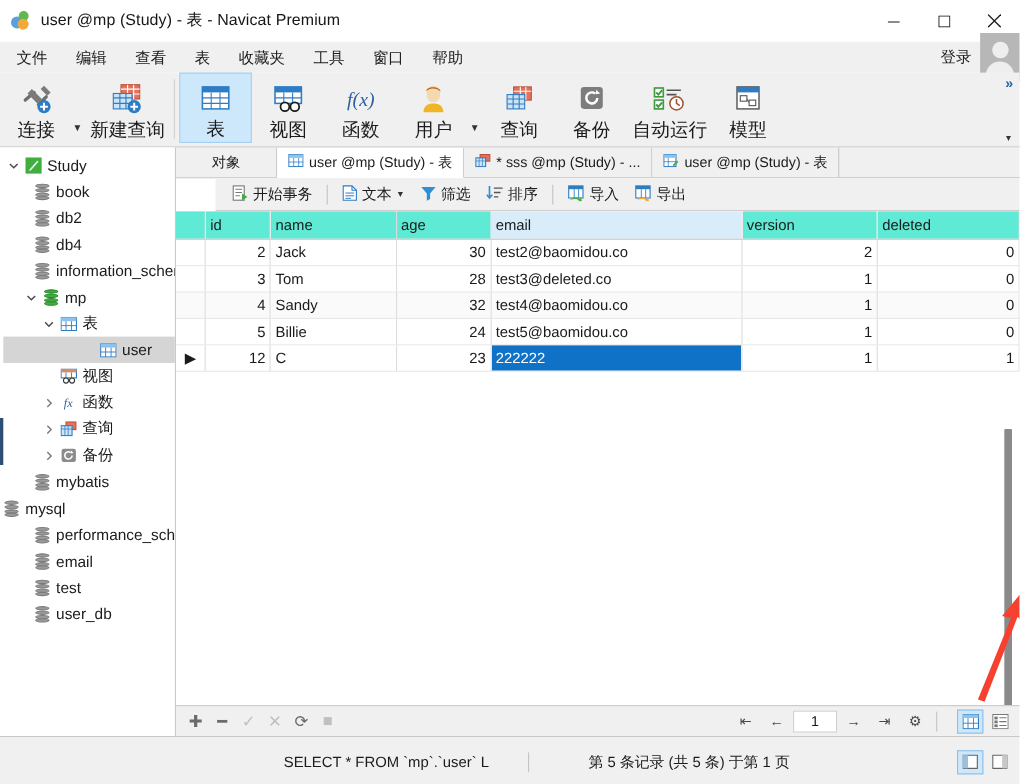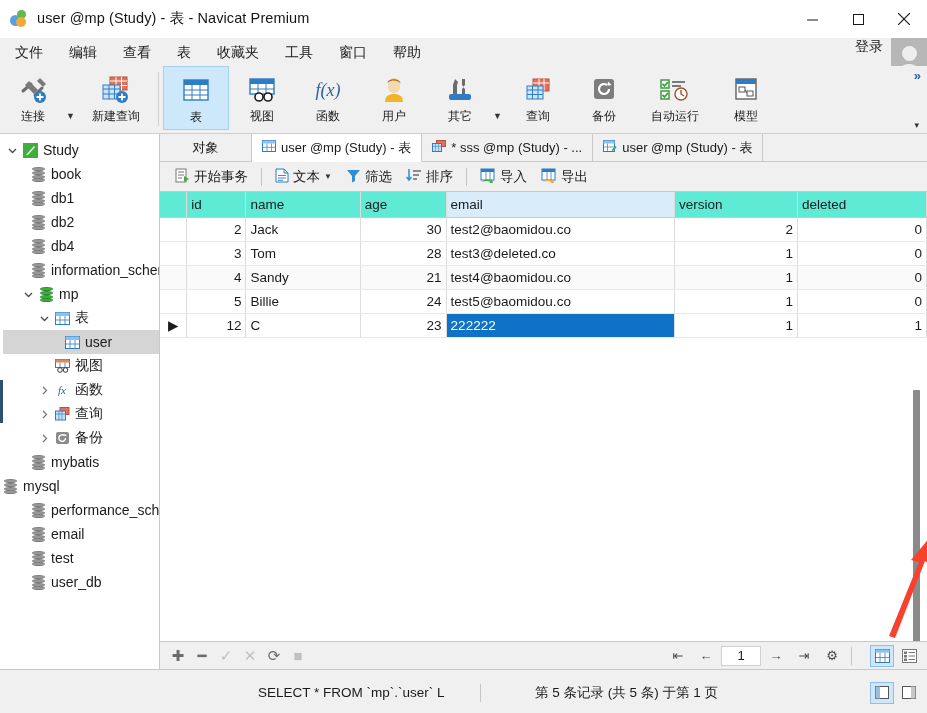--- a/index.html
+++ b/index.html
@@ -50,21 +50,21 @@
     display: flex; align-items: center;
     position: relative;
   }
   .menu-item {
     font-size: 14px; color: #1b1b1b;
     padding: 2px 13px; line-height: 20px; white-space: nowrap;
   }
   .menu-item:first-child { margin-left: 2px; }
   .login-area {
     position: absolute; right: 0; top: 0; height: 28px;
-    display: flex; 
+    display: flex; align-items: center;
   }
   .login-text { font-size: 14px; color: #1b1b1b; margin-right: 8px; }
   .avatar {
     width: 36px; height: 44px;
     background: #b7b7b7;
     position: relative; overflow: hidden;
   }
   .avatar .head {
     position: absolute; width: 15px; height: 15px; border-radius: 50%;
     background: #eeeeee; left: 10.5px; top: 8px;
@@ -77,28 +77,28 @@
   
   .ribbon {
     height: 68px; background: #f0f0f0;
     display: flex; align-items: flex-start;
     position: relative;
     border-bottom: 1px solid #cfcfcf;
   }
   .rb-btn {
     width: 66px; height: 64px;
     display: flex; flex-direction: column;
-    align-items: center; justify-content: flex-start;
+    align-items: center; justify-content: flex-end;
     padding-top: 7px;
     position: relative;
   }
   .rb-btn.wide { width: 76px; }
   .rb-btn.active { background: #cde8fb; border: 1px solid #a5cff0; }
   .rb-ico { height: 34px; display:flex; align-items:center; justify-content:center; }
-  .rb-lbl { font-size: 12px; color: #1b1b1b; margin-top: 1px; white-space: nowrap; }
+  .rb-lbl { font-size: 17px; color: #1b1b1b; margin-top: 1px; white-space: nowrap; }
   .rb-caret {
     width: 12px; align-self: center; margin-top: 34px;
     font-size: 9px; color: #333; line-height: 1;
   }
   .rb-sep { width: 1px; height: 54px; background: #cfcfcf; margin: 6px 4px 0 4px; }
   .ribbon-expand {
     position: absolute; right: 6px; top: 2px;
     font-size: 13px; color: #2a61a8; font-weight: bold;
   }
   .ribbon-caret-dn {
@@ -154,21 +154,21 @@
     padding: 0 10px; font-size: 13px; color: #1b1b1b;
     border-right: 1px solid #c9c9c9; white-space: nowrap;
     background: #f0f0f0;
   }
   .tab.objects { width: 92px; justify-content: center; }
   .tab.active { background: #ffffff; border-bottom: 1px solid #ffffff; margin-bottom:-1px; }
 
   .toolbar2 {
     height: 30px; background: #f0f0f0;
     display: flex; align-items: center; gap: 0;
-    border-bottom: 1px solid #c9c9c9; padding-left: 8px;
+    border-bottom: 1px solid #c9c9c9; padding-left: 8px; margin-left: 36px;
   }
   .tb2-btn {
     display: flex; align-items: center; gap: 4px;
     font-size: 13.5px; color: #1b1b1b;
     padding: 2px 7px; white-space: nowrap;
   }
   .tb2-sep { width: 1px; height: 18px; background: #c4c4c4; margin: 0 6px; }
 
   
   .gridwrap { flex: 1; position: relative; background:#ffffff; overflow:hidden; }
@@ -378,31 +378,20 @@
     <div class="rb-ico">
       <svg width="32" height="28" viewBox="0 0 32 28">
         <path d="M10 8a6 6 0 0 1 12 0v3a6 6 0 0 1-12 0z" fill="#f4d8b0"></path>
         <path d="M9.5 7c0-5 13-5 13 0.5 0 0-2-3-6.5-3S9.5 7 9.5 7z" fill="#b5651d"></path>
         <path d="M7 26c0-6 4-8 9-8s9 2 9 8z" fill="#f0b429"></path>
       </svg>
     </div>
     <div class="rb-lbl">用户</div>
   </div>
 
-  <div class="rb-btn">
-    <div class="rb-ico">
-      <svg width="32" height="28" viewBox="0 0 32 28">
-        <path d="M11 3 l3 3 -2 6 -3-3z" fill="#6b6b6b"></path>
-          <rect x="9" y="9" width="4" height="9" fill="#6b6b6b"></rect>
-        <path d="M21 3v6l-2 2 2 2v5h-3v-5l2-2-2-2V3z" fill="#6b6b6b"></path>
-        <rect x="5" y="18" width="22" height="6" rx="2" fill="#2e7cc4"></rect>
-      </svg>
-    </div>
-    <div class="rb-lbl">其它</div>
-  </div>
   <div class="rb-caret">▼</div>
 
   <div class="rb-btn">
     <div class="rb-ico">
       <svg width="32" height="28" viewBox="0 0 32 28">
         <rect x="11" y="3" width="16" height="12" fill="#e2725b" stroke="#b8523c"></rect>
         <g stroke="#fff" stroke-width="1">
             <line x1="11" y1="7" x2="27" y2="7"></line>
             <line x1="17" y1="3" x2="17" y2="15"></line>
             <line x1="22" y1="3" x2="22" y2="15"></line>
@@ -498,31 +487,20 @@
     </div>
     <div class="tree-row" style="padding-left:28px">
       <span class="t-icon">
           <span class="ico-db">
             <i></i>
             <i></i>
             <i></i>
             <i></i>
           </span>
         </span>
-      <span class="t-label">db1</span>
-    </div>
-    <div class="tree-row" style="padding-left:28px">
-      <span class="t-icon">
-          <span class="ico-db">
-            <i></i>
-            <i></i>
-            <i></i>
-            <i></i>
-          </span>
-        </span>
       <span class="t-label">db2</span>
     </div>
     <div class="tree-row" style="padding-left:28px">
       <span class="t-icon">
           <span class="ico-db">
             <i></i>
             <i></i>
             <i></i>
             <i></i>
           </span>
@@ -571,21 +549,21 @@
             <g stroke="#2e7cc4" stroke-width=".8">
               <line x1="5" y1="4" x2="5" y2="12.5"></line>
               <line x1="10" y1="4" x2="10" y2="12.5"></line>
               <line x1="0.5" y1="8" x2="14.5" y2="8"></line>
             </g>
           </svg>
       </span>
       <span class="t-label">表</span>
     </div>
 
-    <div class="tree-row selected" style="padding-left:62px">
+    <div class="tree-row selected" style="padding-left:88px">
       <span class="t-icon">
         <svg width="15" height="13" viewBox="0 0 15 13">
             <rect x="0.5" y="0.5" width="14" height="12" fill="#fff" stroke="#2e7cc4"></rect>
             <rect x="0.5" y="0.5" width="14" height="3.5" fill="#8cc3ee"></rect>
             <g stroke="#2e7cc4" stroke-width=".8">
               <line x1="5" y1="4" x2="5" y2="12.5"></line>
               <line x1="10" y1="4" x2="10" y2="12.5"></line>
               <line x1="0.5" y1="8" x2="14.5" y2="8"></line>
             </g>
           </svg>
@@ -897,21 +875,21 @@
             <td>Tom</td>
             <td class="num">28</td>
             <td>test3@deleted.co</td>
             <td class="num">1</td>
             <td class="num">0</td>
           </tr>
           <tr class="alt">
             <td class="marker"></td>
             <td class="num">4</td>
             <td>Sandy</td>
-            <td class="num">21</td>
+            <td class="num">32</td>
             <td>test4@baomidou.co</td>
             <td class="num">1</td>
             <td class="num">0</td>
           </tr>
           <tr>
             <td class="marker"></td>
             <td class="num">5</td>
             <td>Billie</td>
             <td class="num">24</td>
             <td>test5@baomidou.co</td>

